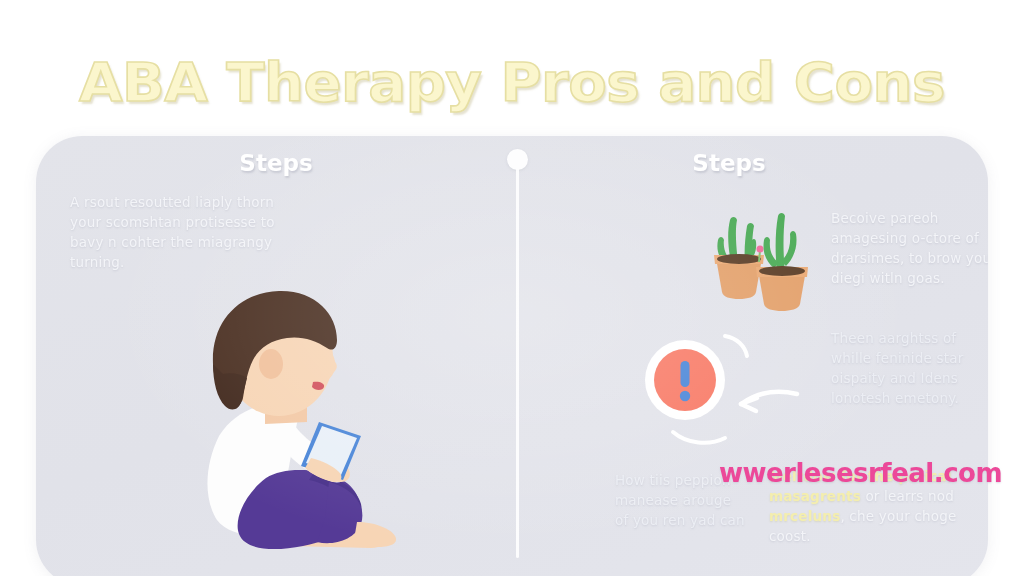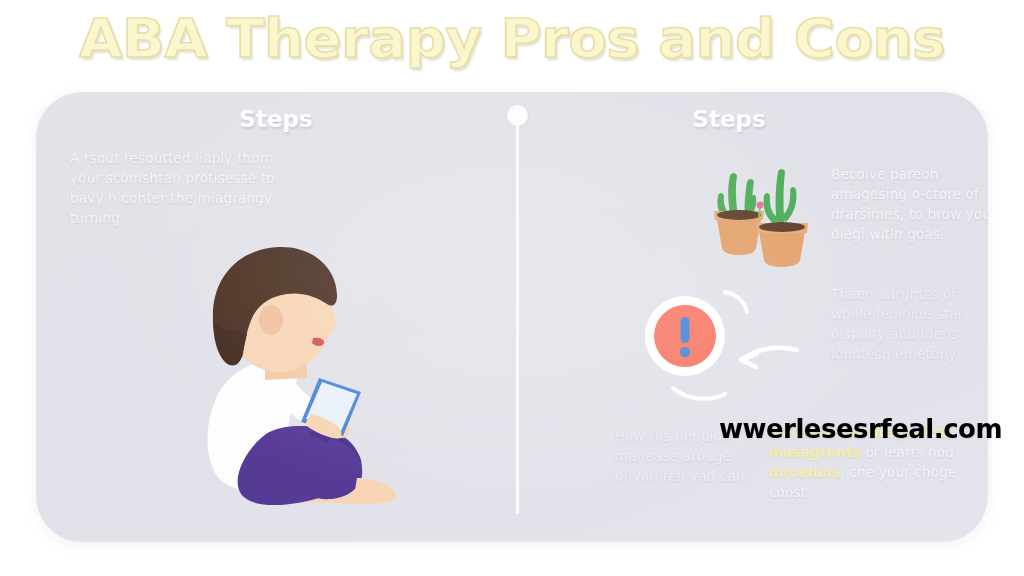--- a/index.html
+++ b/index.html
@@ -14,20 +14,21 @@
     font-family: "Liberation Sans", sans-serif;
     position: relative;
   }
 
   #stage {
     position: absolute;
     inset: 0;
     width: 1024px;
     height: 452px;
     background: #ffffff;
+    margin-top: 44px;
   }
 
   
   .title {
     position: absolute;
     left: 0;
     top: 6px;
     width: 1024px;
     text-align: center;
     font-family: "DejaVu Sans", sans-serif;
@@ -162,21 +163,21 @@
 
   
   .watermark {
     position: absolute;
     right: 22px;
     bottom: 8px;
     font-family: "DejaVu Sans", sans-serif;
     font-weight: bold;
     font-size: 26px;
     letter-spacing: -0.5px;
-    color: #000000;
+    color: #ec4899;
     text-shadow: 0 1px 2px rgba(190,192,205,0.55);
     user-select: none;
   }
 </style>
 </head>
 <body>
 
 <div id="stage">
 
   <div class="title">ABA Therapy Pros and Cons</div>

